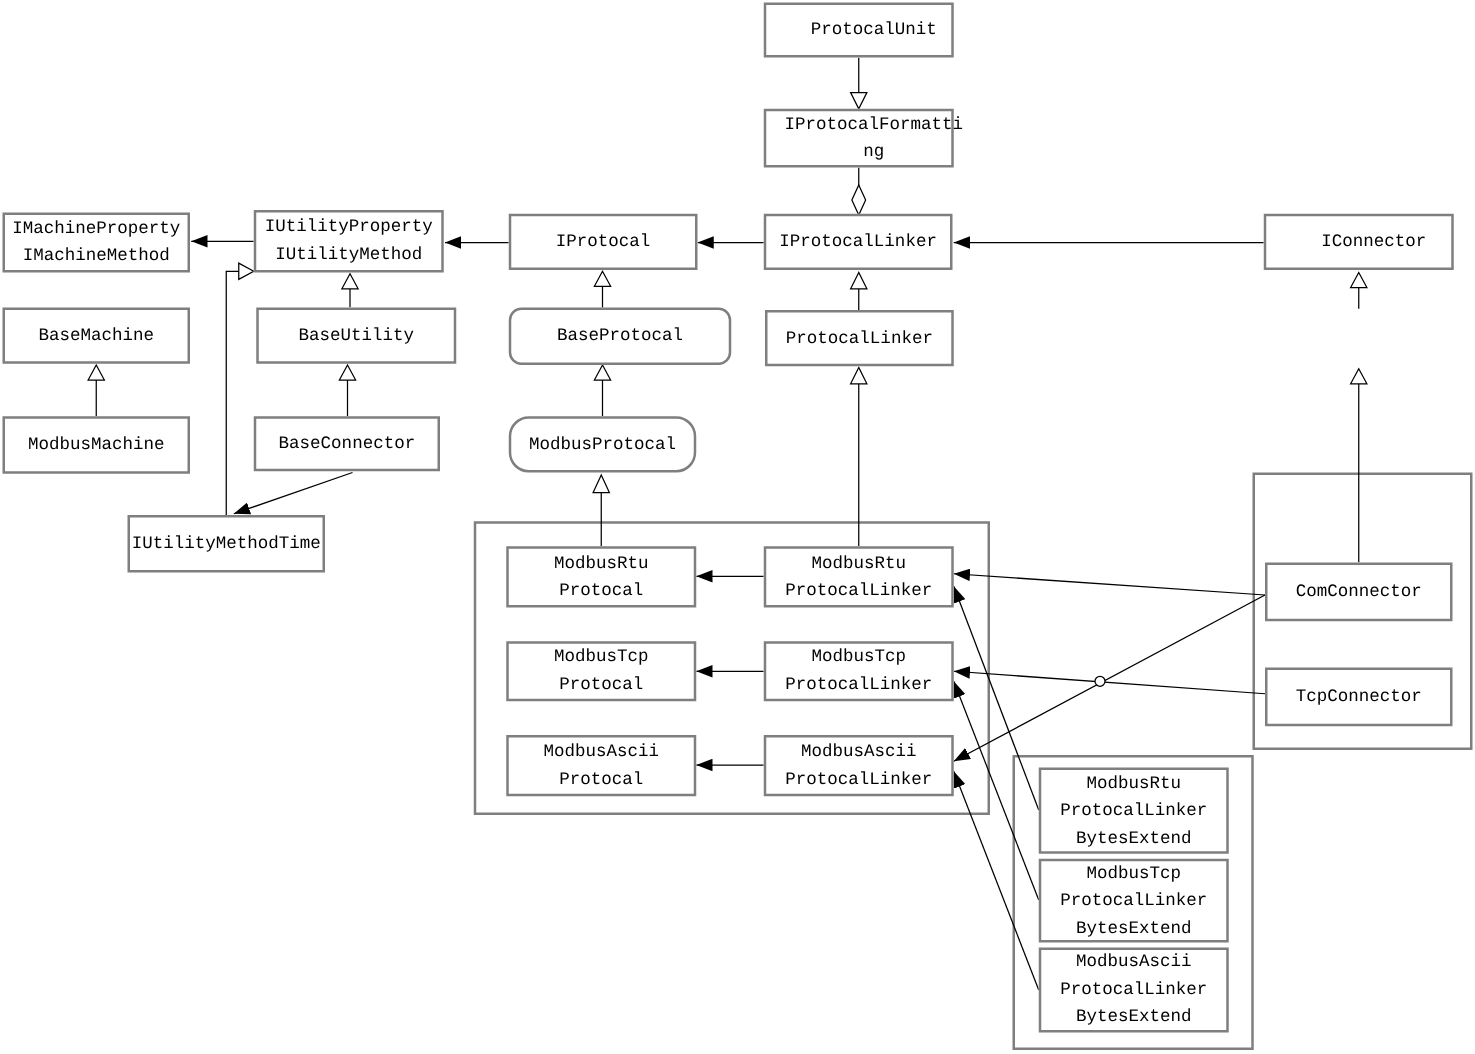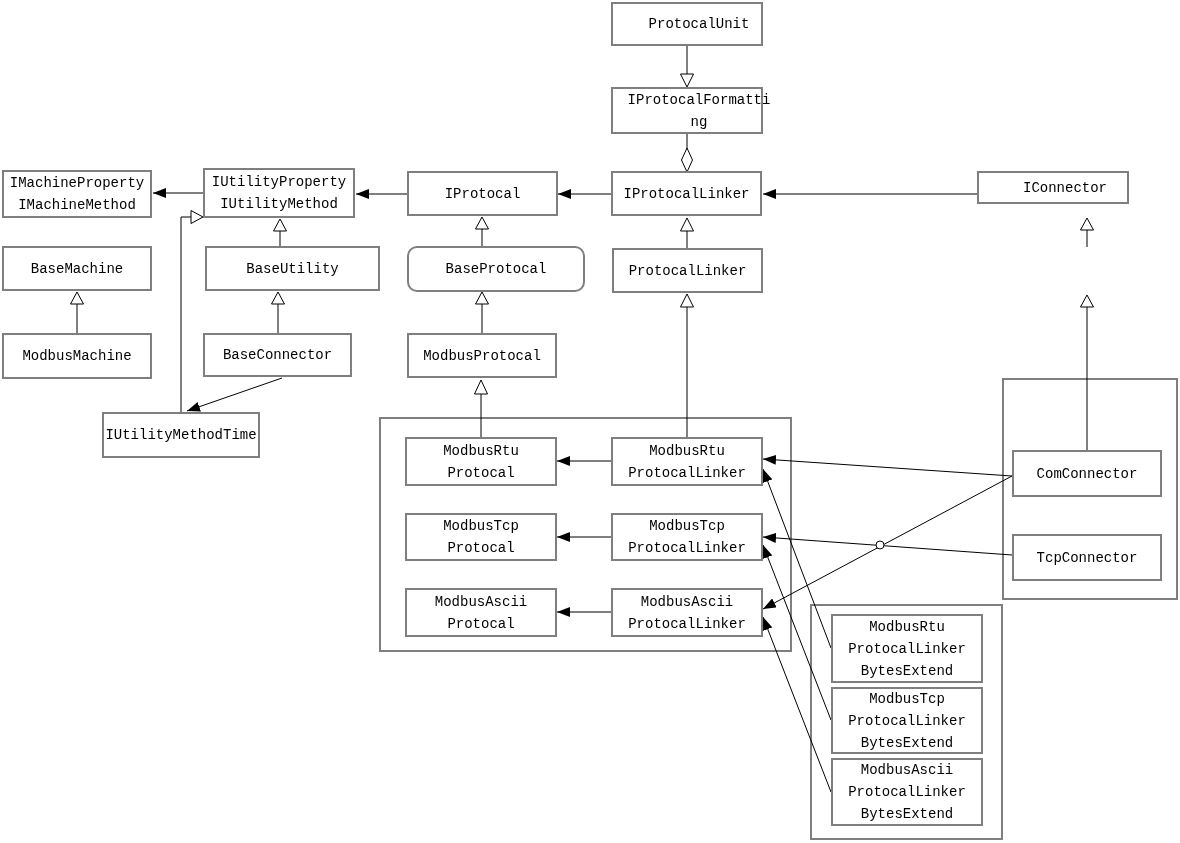--- a/index.html
+++ b/index.html
@@ -158,39 +158,39 @@
   <div class="node" style="left:2px; top:170px; width:150px; height:48px;">
     <span class="label">IMachineProperty
 IMachineMethod</span>
   </div>
   <div class="node" style="left:2px; top:246px; width:150px; height:45px;">
     <span class="label">BaseMachine</span>
   </div>
   <div class="node" style="left:2px; top:333px; width:150px; height:46px;">
     <span class="label">ModbusMachine</span>
   </div>
-  <div class="node" style="left:205px; top:246px; width:175px; height:45px;">
+  <div class="node" style="left:205px; top:246px; width:160px; height:45px;">
     <span class="label">BaseUtility</span>
   </div>
   <div class="node" style="left:203px; top:333px; width:149px; height:44px;">
     <span class="label">BaseConnector</span>
   </div>
   <div class="node" style="left:102px; top:412px; width:158px; height:46px;">
     <span class="label">IUtilityMethodTime</span>
   </div>
   <div class="node" style="left:407px; top:246px; width:178px; height:46px;border-radius:10px;">
     <span class="label">BaseProtocal</span>
   </div>
-  <div class="node" style="left:407px; top:333px; width:150px; height:45px;">
+  <div class="node" style="left:407px; top:333px; width:150px; height:45px;border-radius:16px;">
     <span class="label">ModbusProtocal</span>
   </div>
   <div class="node" style="left:612px; top:248px; width:151px; height:45px;">
     <span class="label">ProtocalLinker</span>
   </div>
-  <div class="node" style="left:977px; top:171px; width:152px; height:33px;padding-left:24px;">
+  <div class="node" style="left:1011px; top:171px; width:152px; height:45px;padding-left:24px;">
     <span class="label">IConnector</span>
   </div>
 
   <div class="node" style="left:405px; top:437px; width:152px; height:49px;">
     <span class="label">ModbusRtu
 Protocal</span>
   </div>
   <div class="node" style="left:611px; top:437px; width:152px; height:49px;">
     <span class="label">ModbusRtu
 ProtocalLinker</span>

